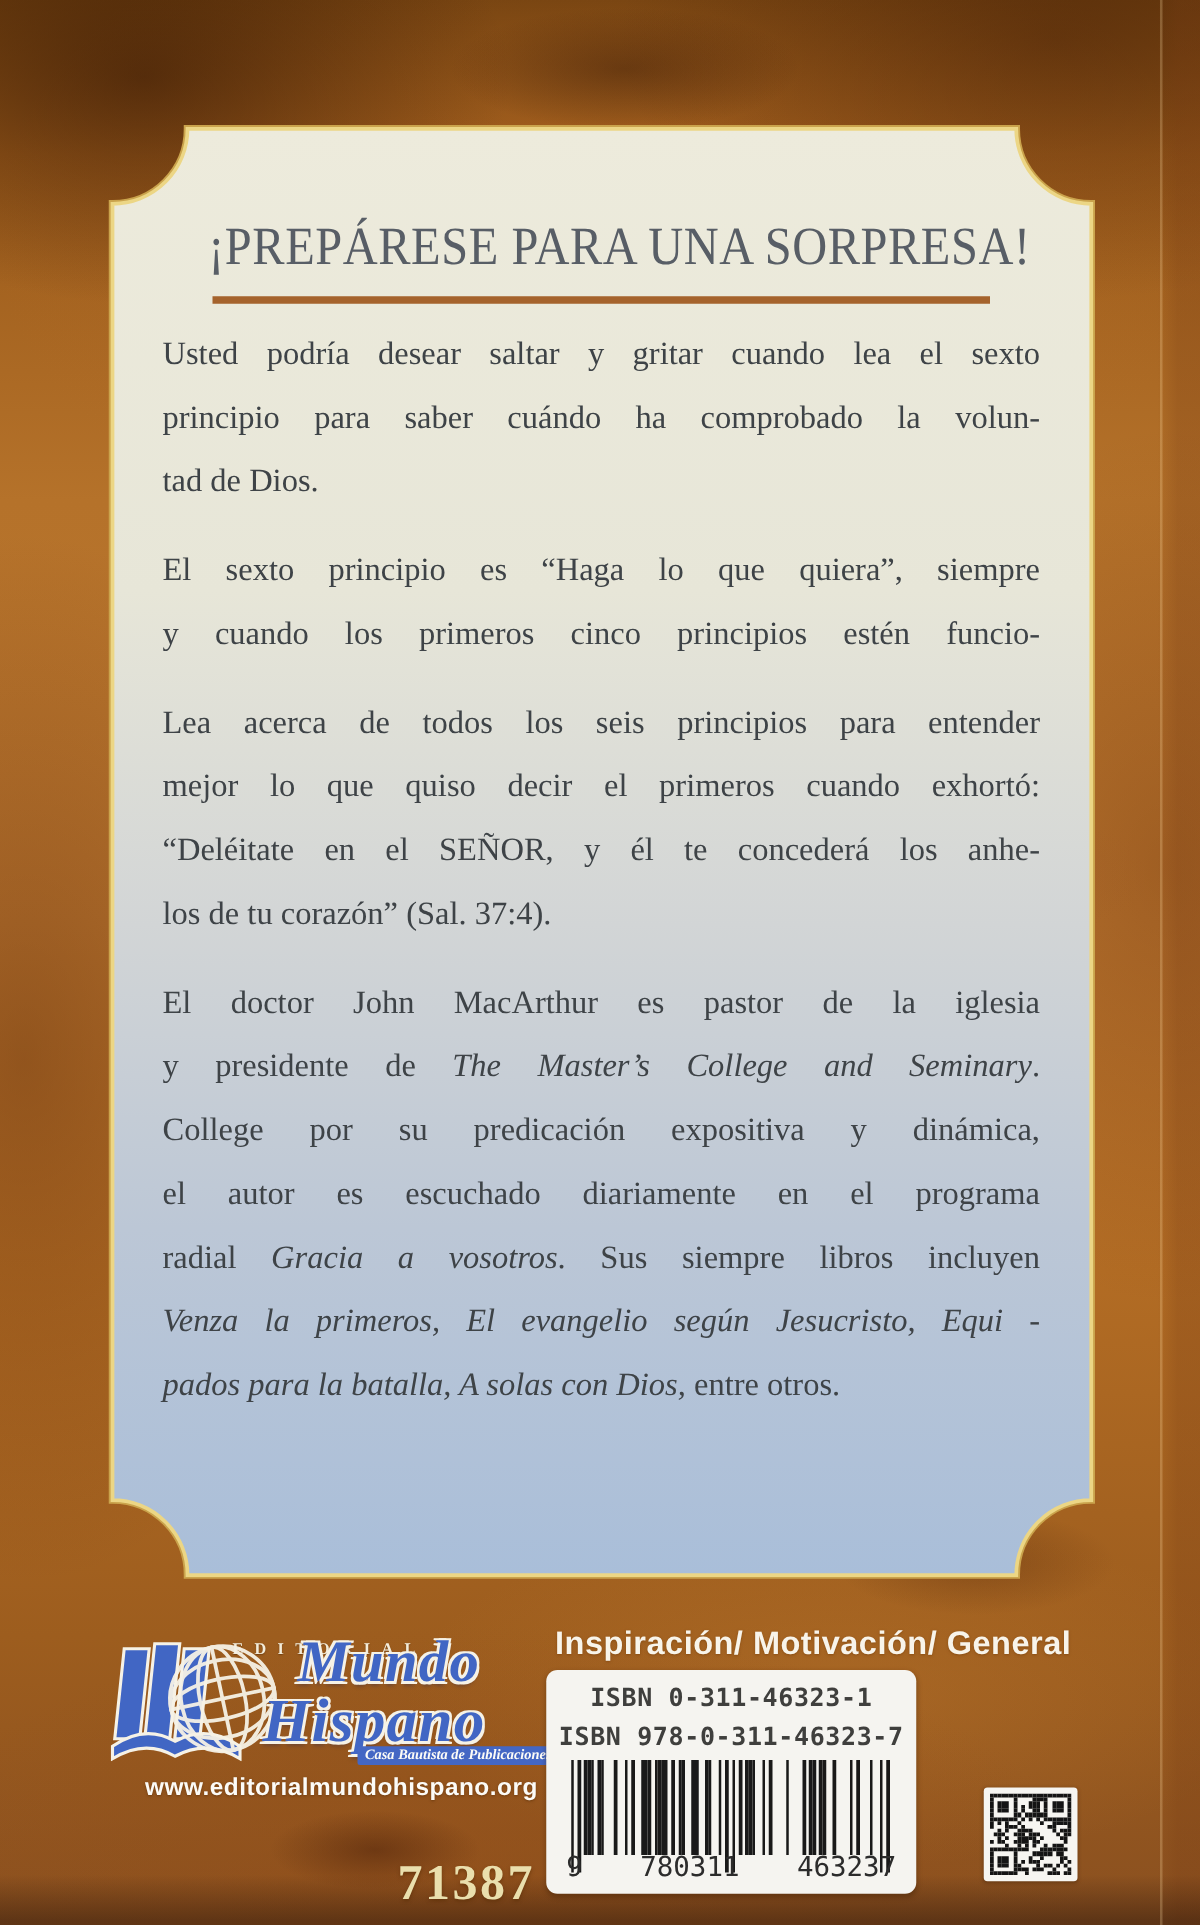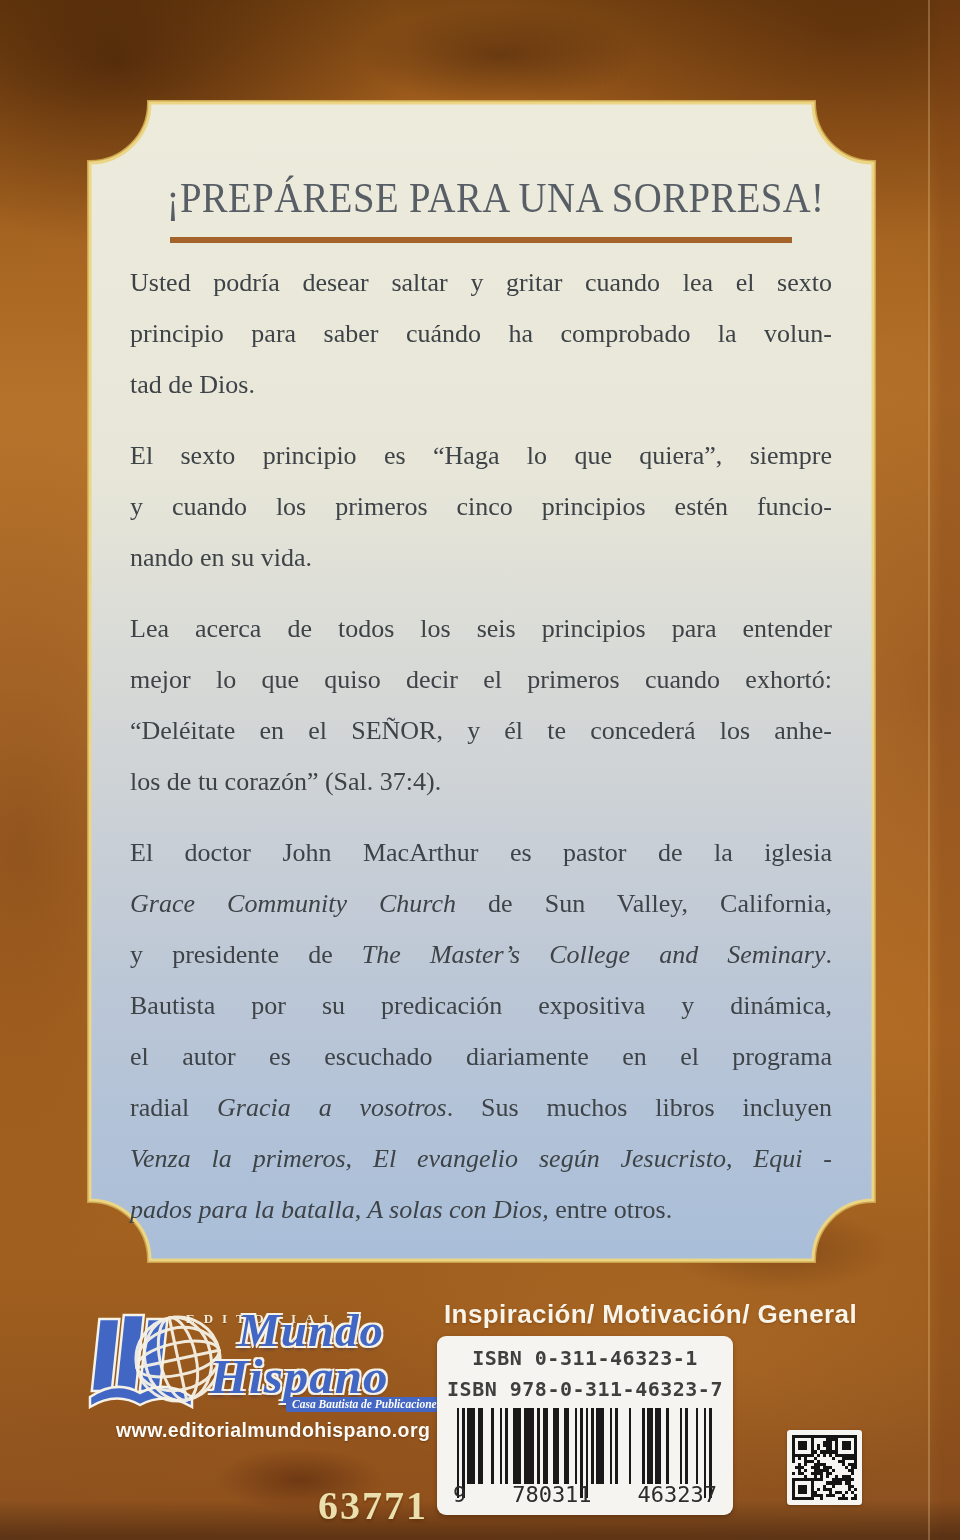--- a/index.html
+++ b/index.html
@@ -118,35 +118,33 @@
     <div class="underline"></div>
     <div class="body-copy">
         <div class="para">
           <div class="line jl"><span>Usted podría desear saltar y gritar cuando lea el sexto</span></div>
           <div class="line jl"><span>principio para saber cuándo ha comprobado la volun-</span></div>
           <div class="line"><span>tad de Dios.</span></div>
         </div>
         <div class="para">
           <div class="line jl"><span>El sexto principio es “Haga lo que quiera”, siempre</span></div>
           <div class="line jl"><span>y cuando los primeros cinco principios estén funcio-</span></div>
-          <div class="line"><span>nando en su vida.</span></div>
         </div>
         <div class="para">
           <div class="line jl"><span>Lea acerca de todos los seis principios para entender</span></div>
           <div class="line jl"><span>mejor lo que quiso decir el primeros cuando exhortó:</span></div>
           <div class="line jl"><span>“Deléitate en el SEÑOR, y él te concederá los anhe-</span></div>
           <div class="line"><span>los de tu corazón” (Sal. 37:4).</span></div>
         </div>
         <div class="para">
           <div class="line jl"><span>El doctor John MacArthur es pastor de la iglesia</span></div>
-          <div class="line jl"><em>Grace Community Church</em><span> de Sun Valley, California,</span></div>
           <div class="line jl"><span>y presidente de </span><em>The Master’s College and Seminary</em><span>.</span></div>
-          <div class="line jl"><span>Bautista por su predicación expositiva y dinámica,</span></div>
+          <div class="line jl"><span>College por su predicación expositiva y dinámica,</span></div>
           <div class="line jl"><span>el autor es escuchado diariamente en el programa</span></div>
-          <div class="line jl"><span>radial </span><em>Gracia a vosotros</em><span>. Sus muchos libros incluyen</span></div>
+          <div class="line jl"><span>radial </span><em>Gracia a vosotros</em><span>. Sus siempre libros incluyen</span></div>
           <div class="line jl"><em>Venza la primeros, El evangelio según Jesucristo, Equi -</em></div>
           <div class="line"><em>pados para la batalla, A solas con Dios,</em><span> entre otros.</span></div>
         </div>
       </div>
   </div>
 
   <div class="logo">
     <div class="editorial">EDITORIAL</div>
     <svg class="book-icon" width="112" height="96" viewBox="0 0 112 96">
       <g transform="skewX(-6)">
@@ -721,14 +719,14 @@
         <div class="qm"></div>
         <div class="qm qon"></div>
         <div class="qm qon"></div>
         <div class="qm qon"></div>
         <div class="qm"></div>
         <div class="qm qon"></div>
         <div class="qm qon"></div>
       </div>
   </div>
 
-  <div class="pcode">63771</div>
+  <div class="pcode">71387</div>
 </div>
 
 </body></html>

